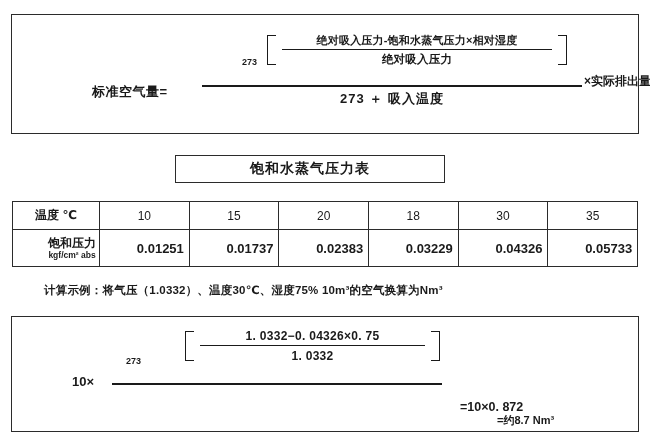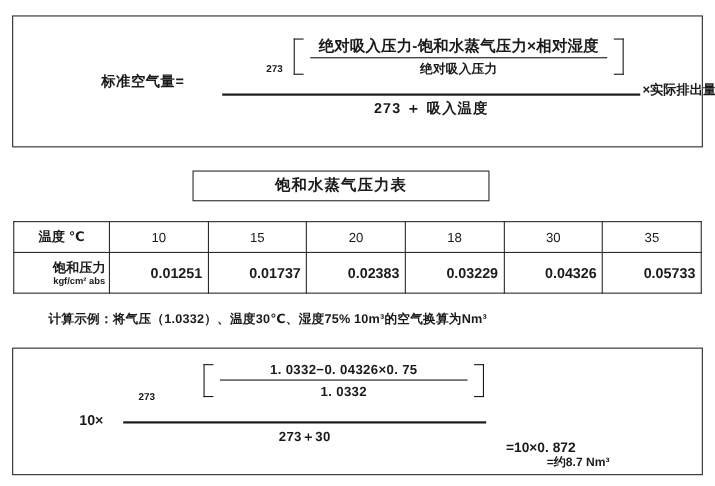--- a/index.html
+++ b/index.html
@@ -28,21 +28,21 @@
   #formula-panel {
     left: 11px;
     top: 14px;
     width: 628px;
     height: 120px;
   }
 
   .lhs-label {
     position: absolute;
     left: 80px;
-    top: 50px;
+    top: 68px;
     font-size: 13px;
     font-weight: bold;
     letter-spacing: 0.5px;
     white-space: nowrap;
   }
 
   
   .outer-frac {
     position: absolute;
     left: 190px;
@@ -95,21 +95,21 @@
   .brk-l { border-left: 1.6px solid #1a1a1a; }
   .brk-r { border-right: 1.6px solid #1a1a1a; }
 
   .inner-frac {
     flex: 1;
     padding: 0 6px;
     box-sizing: border-box;
   }
   .inner-num {
     text-align: center;
-    font-size: 14px;
+    font-size: 11px;
     font-weight: bold;
     white-space: nowrap;
     letter-spacing: 0.2px;
     padding-bottom: 1px;
   }
   .inner-bar {
     border-top: 1.8px solid #1a1a1a;
     width: 100%;
   }
   .inner-den {
@@ -340,18 +340,17 @@
         <div class="inner-frac">
           <div class="ex-inner-num">1. 0332−0. 04326×0. 75</div>
           <div class="ex-inner-bar"></div>
           <div class="ex-inner-den">1. 0332</div>
         </div>
         <div class="brk brk-r"></div>
       </div>
 
     </div>
     <div class="ex-outer-bar"></div>
-    <div class="ex-outer-den">273＋30</div>
   </div>
 
   <div class="ex-result-1">=10×0. 872</div>
   <div class="ex-result-2">=约8.7 Nm³</div>
 </div>
 
 </body></html>

